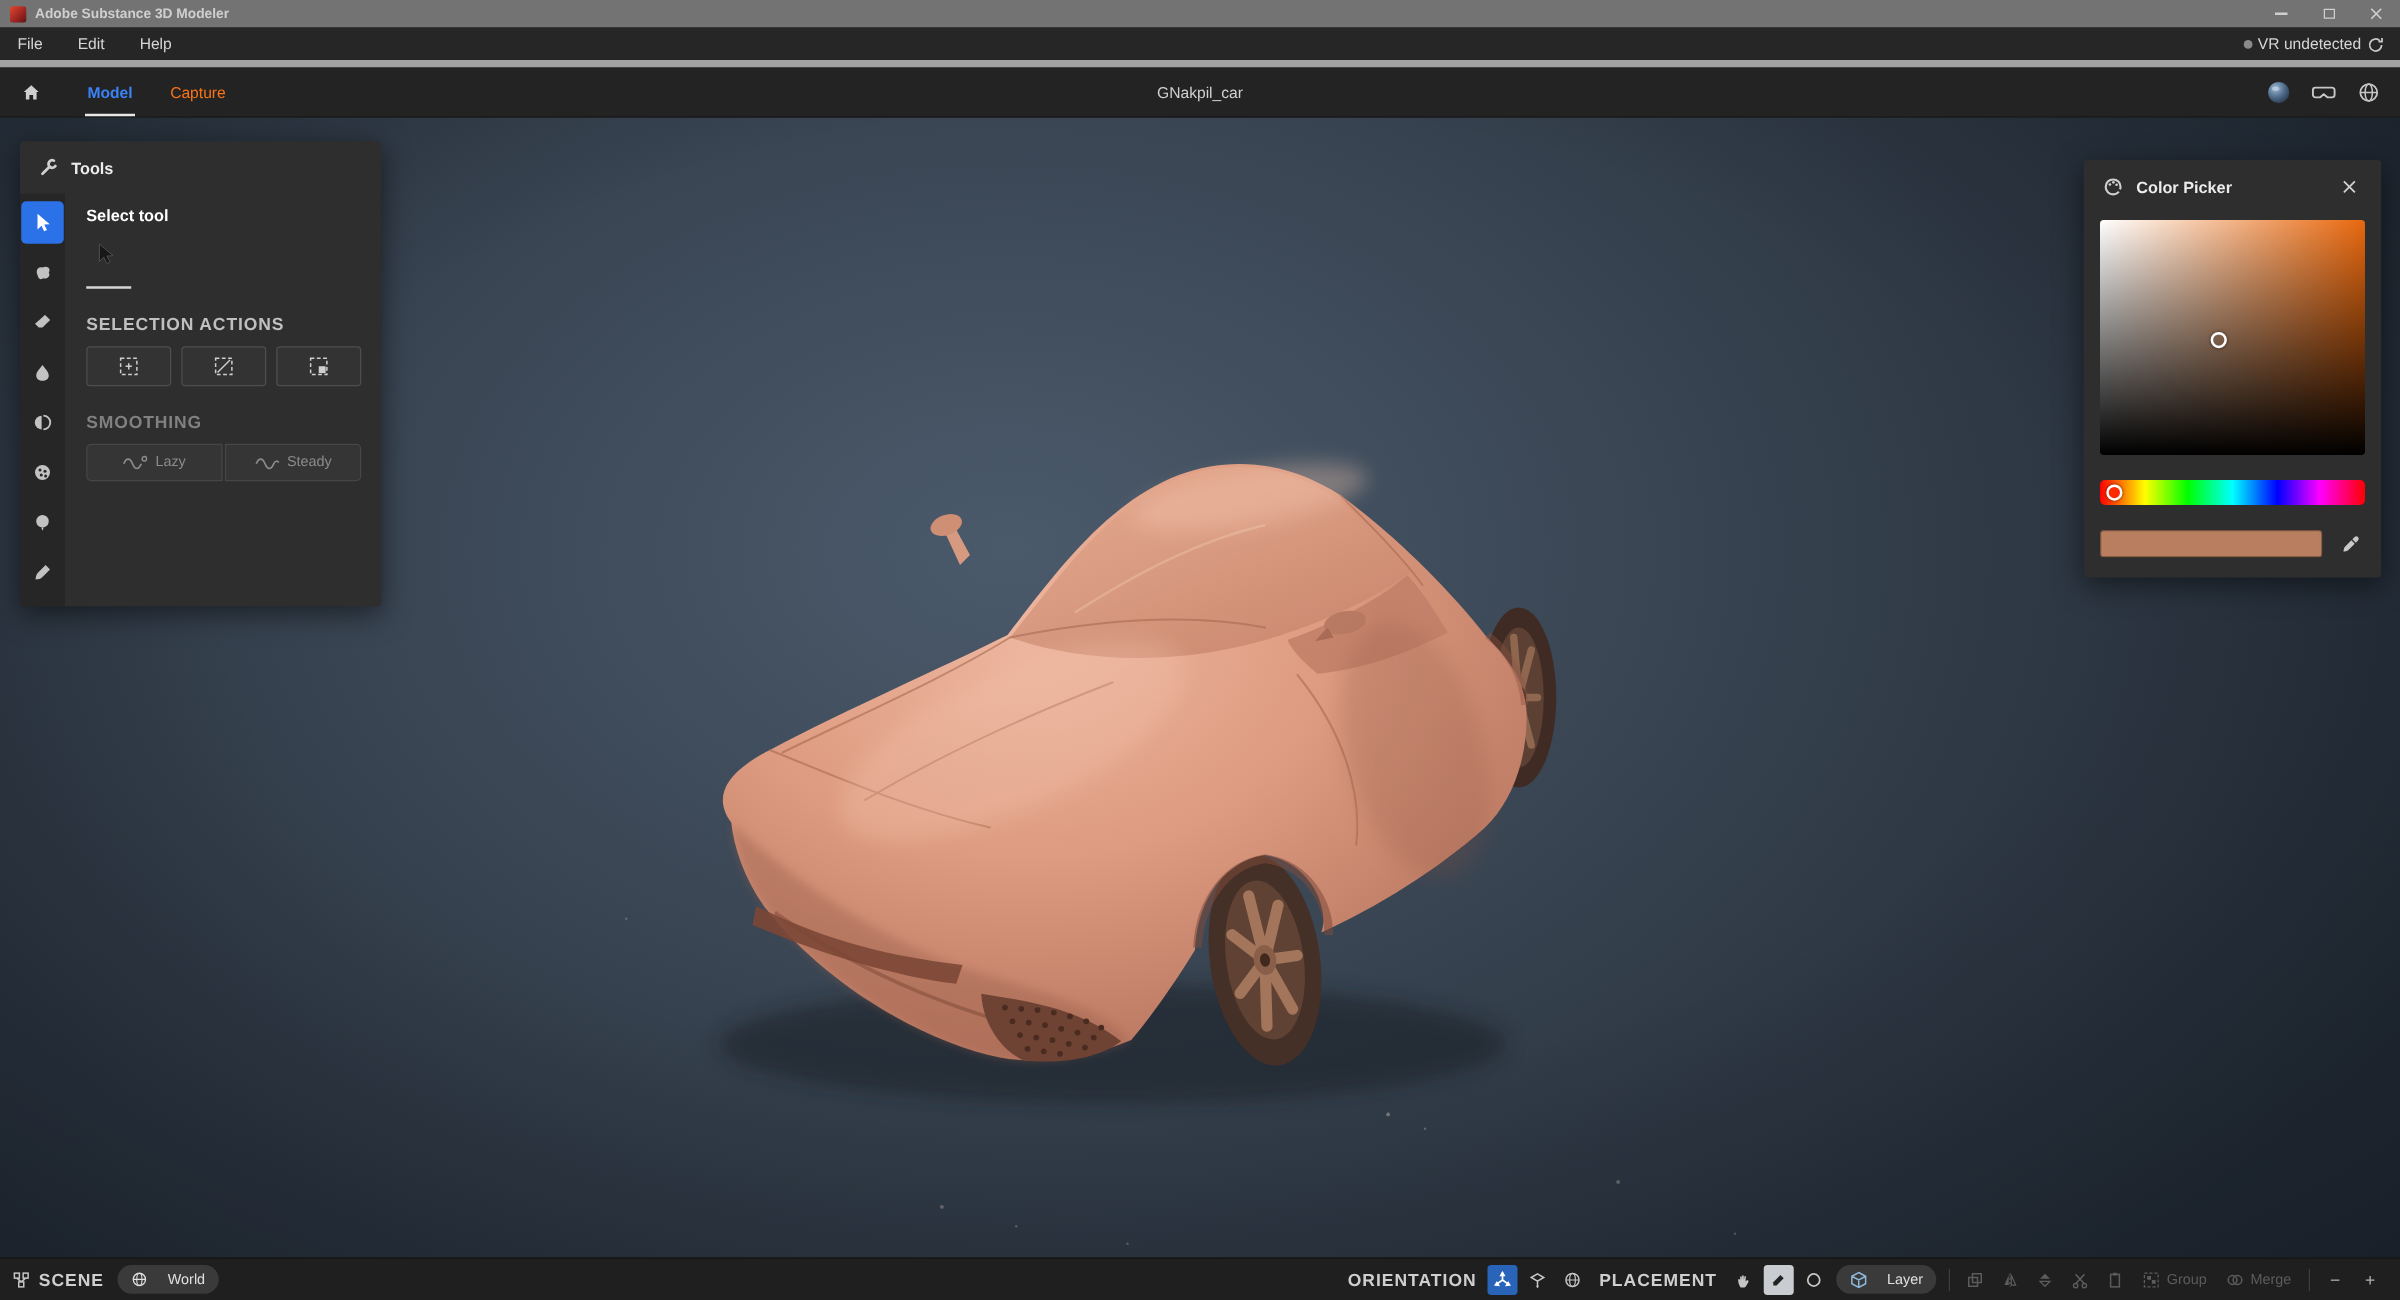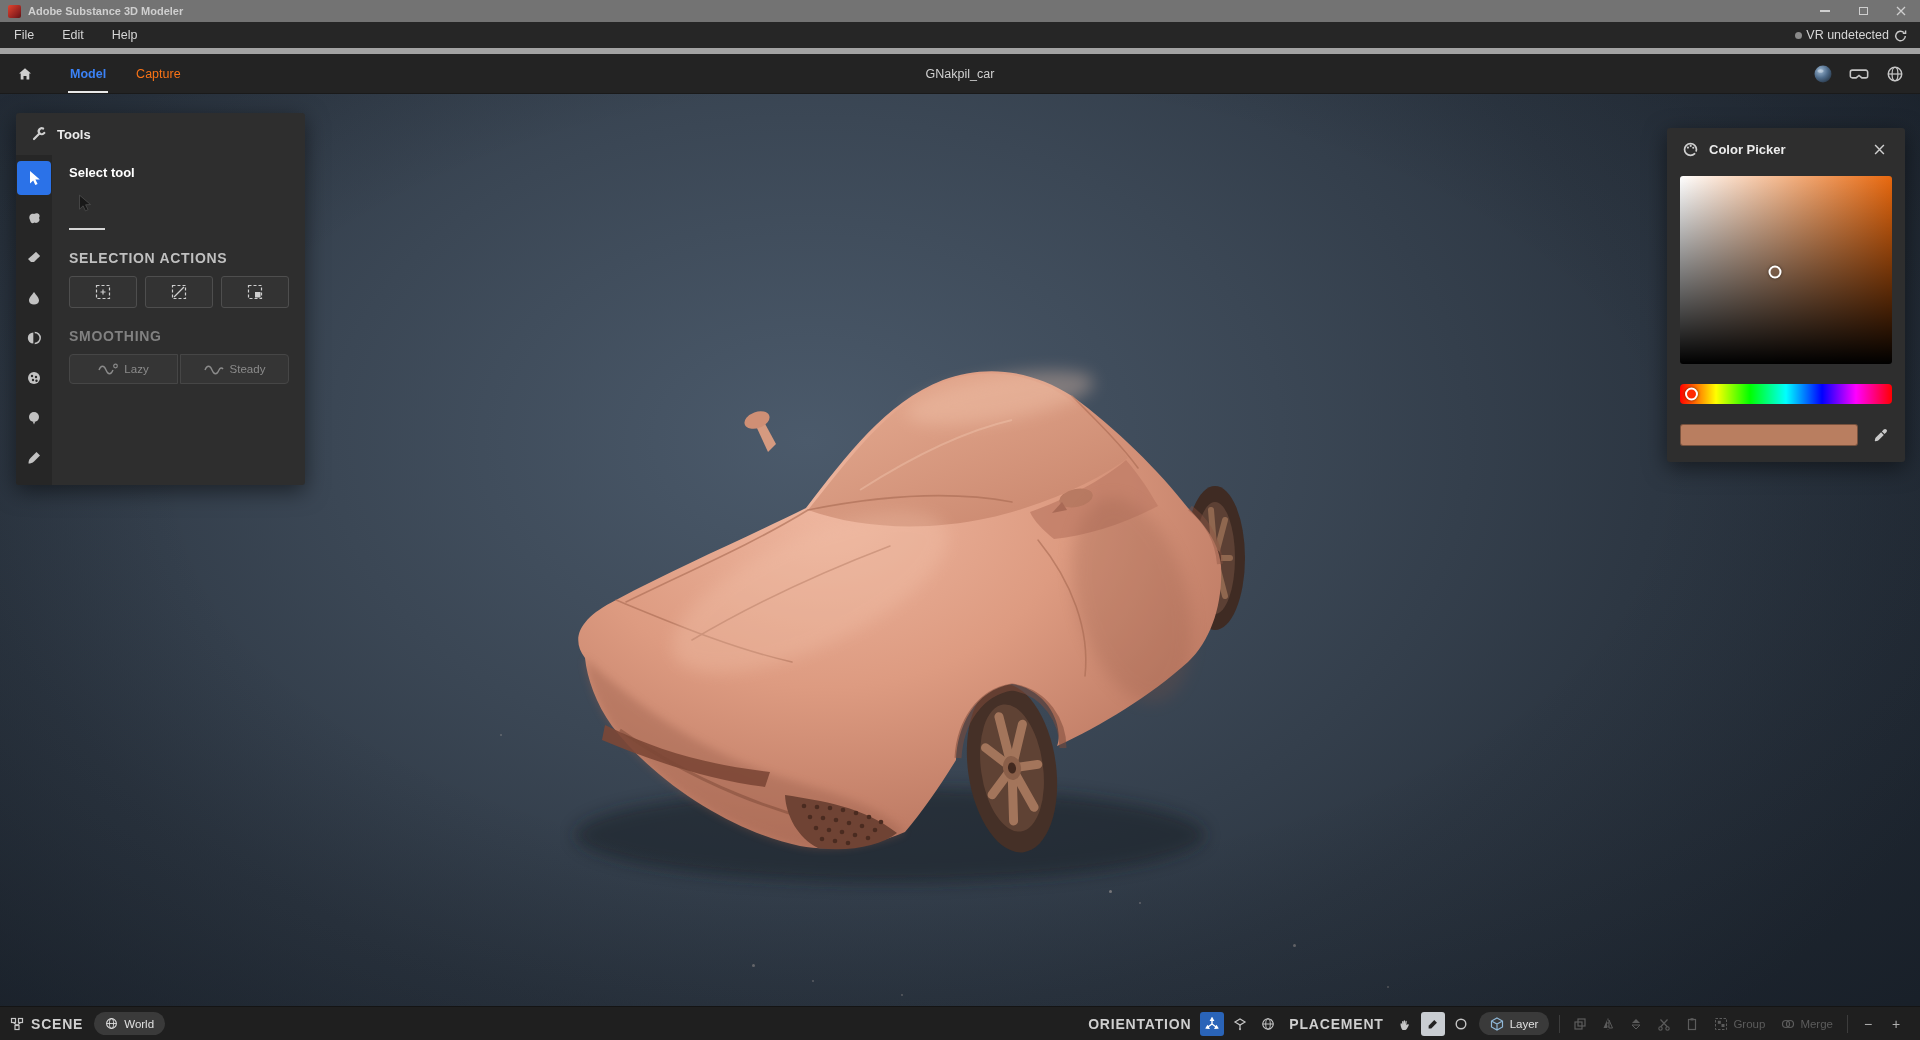--- a/index.html
+++ b/index.html
@@ -88,21 +88,21 @@
   .hue-cursor { position:absolute; left:5px; top:50%; transform:translateY(-50%);
     width:13px; height:13px; border-radius:50%; border:2px solid #fff; background:#ff2b00; box-shadow:0 0 3px rgba(0,0,0,.6); }
   .cp-swatch-row { display:flex; align-items:center; gap:12px; margin:20px 13px 0; }
   .cp-swatch { flex:1; height:22px; border-radius:3px; border:1px solid rgba(0,0,0,.35); }
   .cp-eyedrop { width:22px; height:22px; display:flex; align-items:center; justify-content:center; }
 
   
   .statusbar { position:absolute; left:0; right:0; bottom:0; height:34px; background:#1f1f1f;
     border-top:1px solid #141414; display:flex; align-items:center; padding:0 10px; z-index:50; color:#c6c6c6; }
   .sb-label { font-size:14px; font-weight:700; letter-spacing:.8px; color:#cfcfcf; margin:0 7px; white-space:nowrap; }
-  .pill { display:flex; align-items:center; gap:6px; height:23px; padding:11px 11px; background:#3a3a3a;
+  .pill { display:flex; align-items:center; gap:16px; height:23px; padding:11px 11px; background:#3a3a3a;
     border:none; border-radius:12px; color:#e0e0e0; font-size:11.5px; margin:0 4px; }
   .sb-btn { min-width:24px; height:24px; display:flex; align-items:center; justify-content:center;
     border-radius:3px; margin:0 2px; color:#c6c6c6; }
   .sb-btn.sel-blue { background:#2a64b8; color:#ffffff; }
   .sb-btn.sel-light { background:#c9cdd2; color:#222222; }
   .sb-btn.disabled { color:#5c5c5c; }
   .sb-wide { padding:0 6px; gap:5px; font-size:11.5px; }
   .sb-wide span { color:inherit; }
   .sb-sep { width:1px; height:18px; background:#3c3c3c; margin:0 6px; }
   .sb-spacer { flex:1; }

